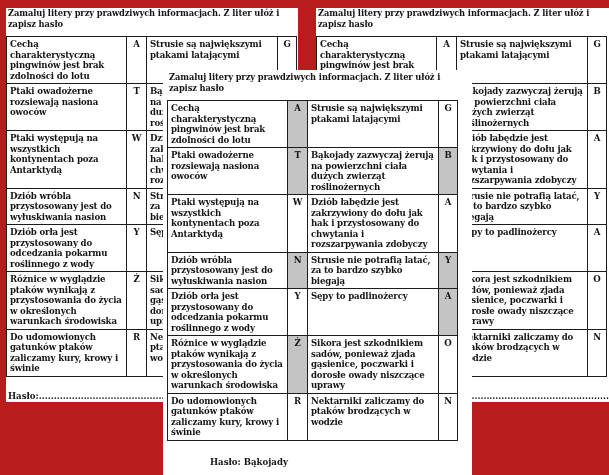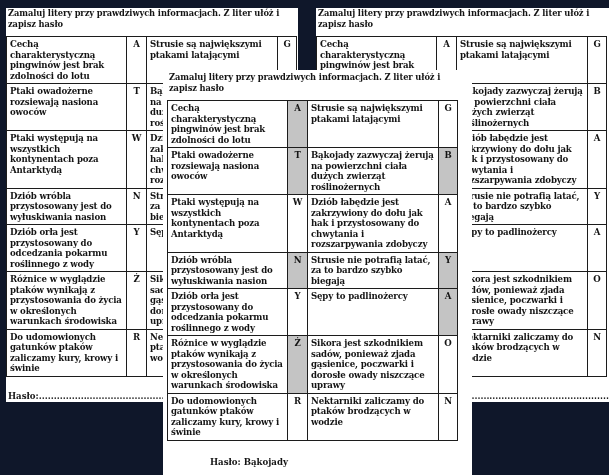--- a/index.html
+++ b/index.html
@@ -4,21 +4,21 @@
 <style>
   :root{
     --shade:#c4c4c4;
     --border:#1c1c1c;
     --text:#141414;
   }
   html,body{margin:0;padding:0;background:#ffffff;}
   #canvas{
     position:relative;
     width:609px;height:475px;
-    background:#0f172a;
+    background:#b91c1c;
     overflow:hidden;
     font-family:"DejaVu Serif","Liberation Serif",serif;
     font-weight:700;
     color:var(--text);
   }
   .copy{position:absolute;background:#ffffff;}
   .copy .title{
     margin:0 0 6px 2px;
     font-size:8.3px;
     line-height:11px;

